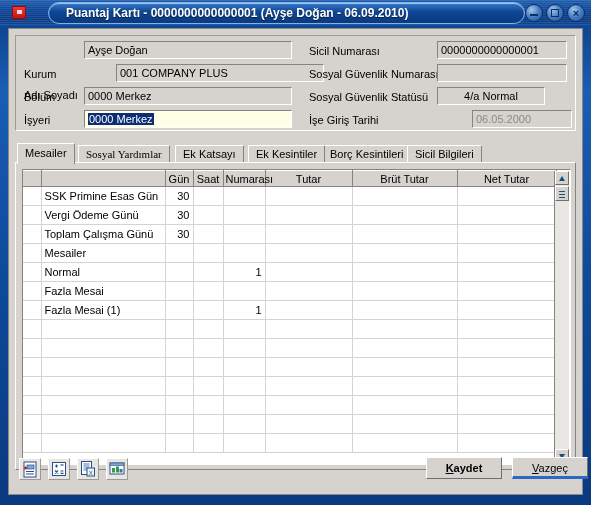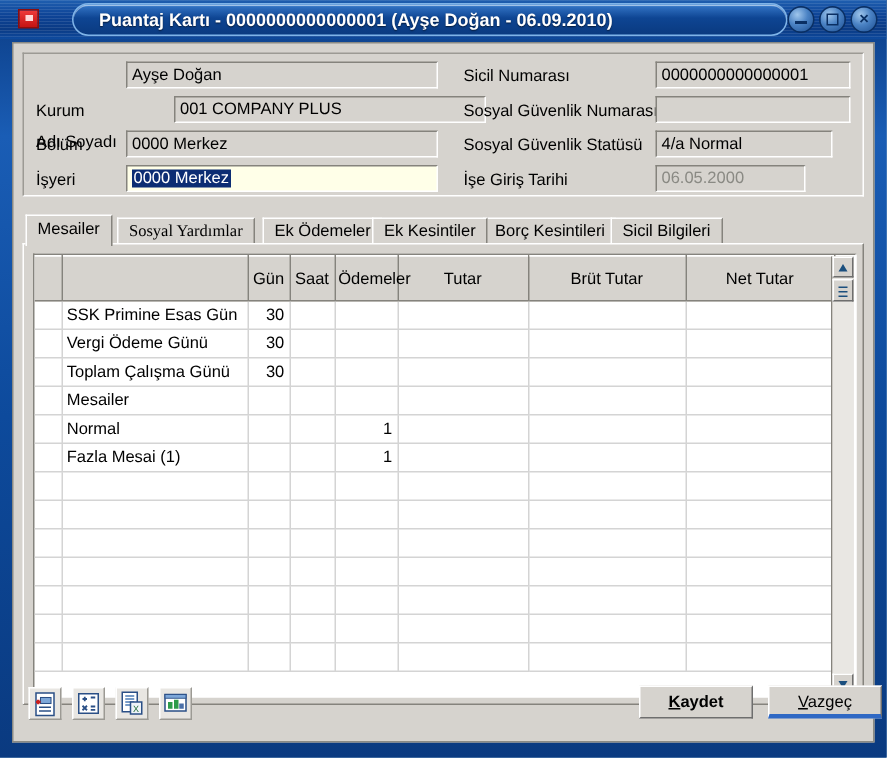--- a/index.html
+++ b/index.html
@@ -171,21 +171,21 @@
     background: #ffffe8;
     border: 1px solid #ffffff;
     border-top-color: #85837d;
     border-left-color: #85837d;
   }
   .sel-text {
     background: #0c2d73;
     color: #ffffff;
     padding: 0 1px;
   }
-  .fld-input.dimmed { color: #8a8a84; }
+  .fld-input.dimmed { color: #8a8a84; margin-left: 35px; }
 
   
   .tabstrip {
     position: absolute;
     left: 6px; top: 114px;
     width: 561px;
     height: 20px;
   }
   .tab {
     position: absolute;
@@ -240,21 +240,21 @@
     box-sizing: border-box;
     overflow: hidden;
   }
   table.grid {
     border-collapse: collapse;
     table-layout: fixed;
     width: 533px;
     font-size: 11px;
   }
   table.grid th {
-    height: 30px;
+    height: 16px;
     background: #d6d3ce;
     border-right: 1px solid #85837d;
     border-bottom: 1px solid #85837d;
     border-top: 1px solid #ffffff;
     font-weight: normal;
     font-size: 11px;
     color: #000;
     padding: 0 2px;
     box-sizing: border-box;
   }
@@ -416,30 +416,30 @@
       <div class="fld-label" style="left:8px; top:75px;">İşyeri</div>
       <div class="fld-input focus-field" style="left:68px; top:74px; width:208px;"><span class="sel-text">0000 Merkez</span></div>
 
       <div class="fld-label" style="left:293px; top:6px;">Sicil Numarası</div>
       <div class="fld-input" style="left:421px; top:5px; width:130px;">0000000000000001</div>
 
       <div class="fld-label" style="left:293px; top:29px;">Sosyal Güvenlik Numarası</div>
       <div class="fld-input" style="left:421px; top:28px; width:130px;"></div>
 
       <div class="fld-label" style="left:293px; top:52px;">Sosyal Güvenlik Statüsü</div>
-      <div class="fld-input" style="left:421px; top:51px; width:118px;">4/a Normal</div>
+      <div class="fld-input" style="left:421px; top:51px; width:108px;text-align:center;">4/a Normal</div>
 
       <div class="fld-label" style="left:293px; top:75px;">İşe Giriş Tarihi</div>
       <div class="fld-input dimmed" style="left:421px; top:74px; width:100px;">06.05.2000</div>
     </div>
 
     <div class="tabstrip">
       <div class="tab active" style="left:2px;">Mesailer</div>
       <div class="tab" style="left:63px;font-family:Liberation Serif, serif;">Sosyal Yardımlar</div>
-      <div class="tab" style="left:160px;">Ek Ödemeler</div>
+      <div class="tab" style="left:160px;">Ek Katsayı</div>
       <div class="tab" style="left:307px;">Borç Kesintileri</div>
       <div class="tab" style="left:233px;">Ek Kesintiler</div>
       <div class="tab" style="left:392px;">Sicil Bilgileri</div>
     </div>
 
     <div class="tab-body">
       <div class="grid-outer">
 
         <table class="grid">
           <colgroup>
@@ -451,21 +451,21 @@
             <col style="width:87px">
             <col style="width:105px">
             <col style="width:99px">
           </colgroup>
           <thead>
             <tr>
               <th></th>
               <th></th>
               <th>Gün</th>
               <th>Saat</th>
-              <th>Ödemeler</th>
+              <th>Numarası</th>
               <th>Tutar</th>
               <th>Brüt Tutar</th>
               <th>Net Tutar</th>
             </tr>
           </thead>
           <tbody id="grid-body">
               <tr>
                 <td class="rowhdr"></td>
                 <td class="desc">SSK Primine Esas Gün</td>
                 <td class="num">30</td>
@@ -504,20 +504,30 @@
                 <td class="num"></td>
                 <td class="num"></td>
                 <td class="num"></td>
               </tr>
               <tr>
                 <td class="rowhdr"></td>
                 <td class="desc indent1">Normal</td>
                 <td class="num"></td>
                 <td class="num"></td>
                 <td class="num">1</td>
+                <td class="num"></td>
+                <td class="num"></td>
+                <td class="num"></td>
+              </tr>
+              <tr>
+                <td class="rowhdr"></td>
+                <td class="desc">Fazla Mesai</td>
+                <td class="num"></td>
+                <td class="num"></td>
+                <td class="num"></td>
                 <td class="num"></td>
                 <td class="num"></td>
                 <td class="num"></td>
               </tr>
               <tr>
                 <td class="rowhdr"></td>
                 <td class="desc indent1">Fazla Mesai (1)</td>
                 <td class="num"></td>
                 <td class="num"></td>
                 <td class="num">1</td>

